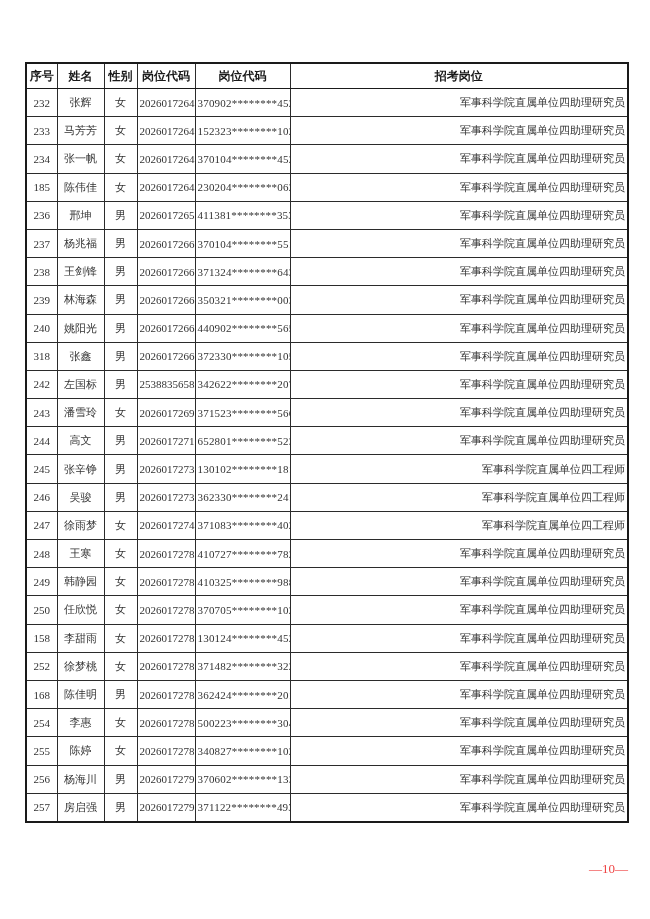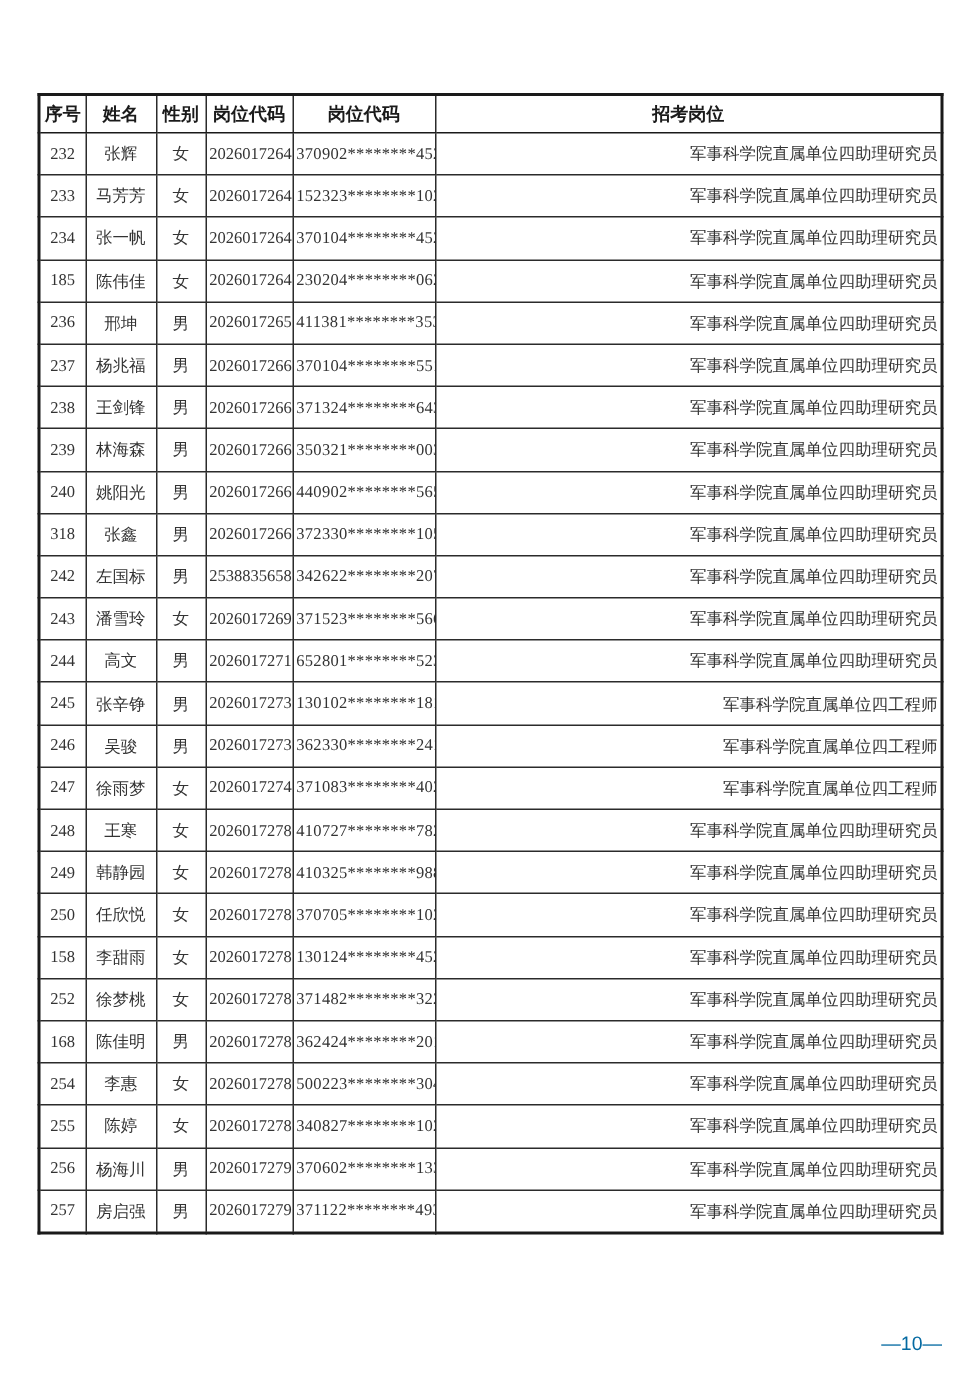--- a/index.html
+++ b/index.html
@@ -49,25 +49,25 @@
   }
   table.roster td.pos {
     text-align: right;
     padding-left: 5px;
   }
   table.roster td.idnum {
     letter-spacing: 0.2px;
   }
   .page-number {
     position: absolute;
-    top: 888px;
+    top: 861px;
     right: 22px;
-    font-family: Liberation Sans, sans-serif;
+    font-family: Liberation Serif, serif;
     font-size: 13px;
-    color: #0369a1;
+    color: #ef4444;
   }
 </style>
 </head>
 <body>
 
 <div class="page">
 
   <table class="roster">
     <colgroup>
       <col style="width:31px">

